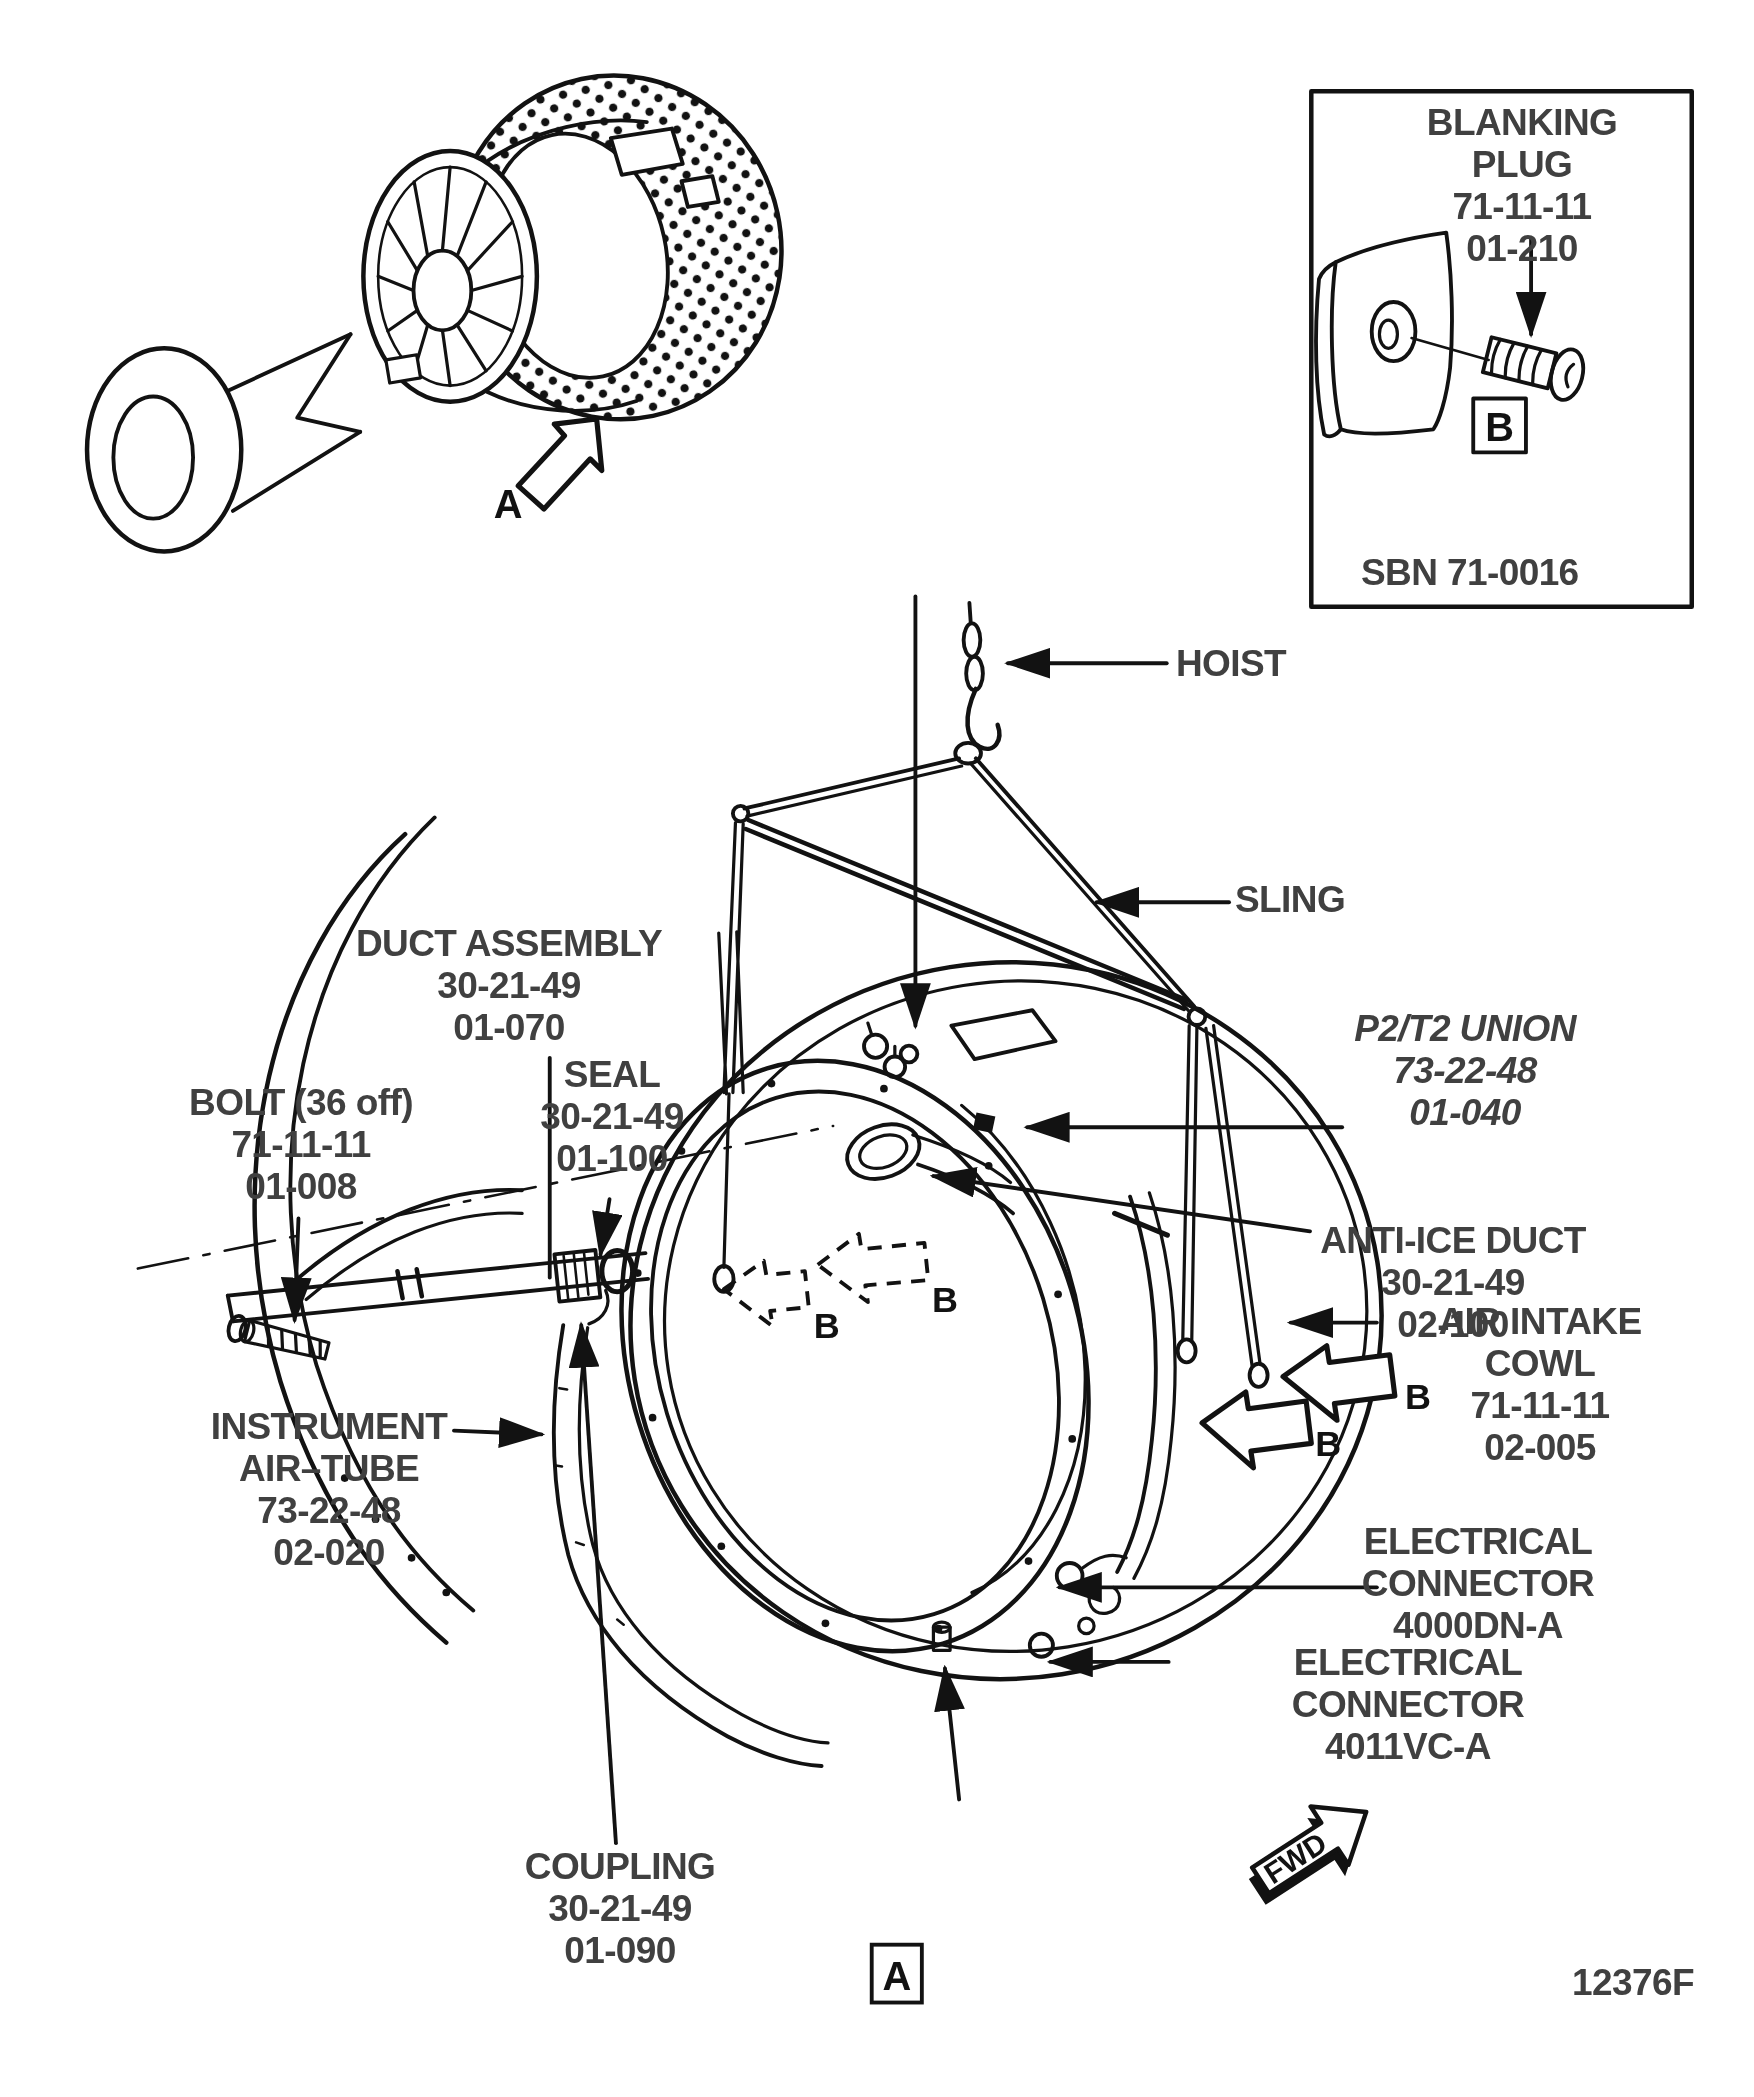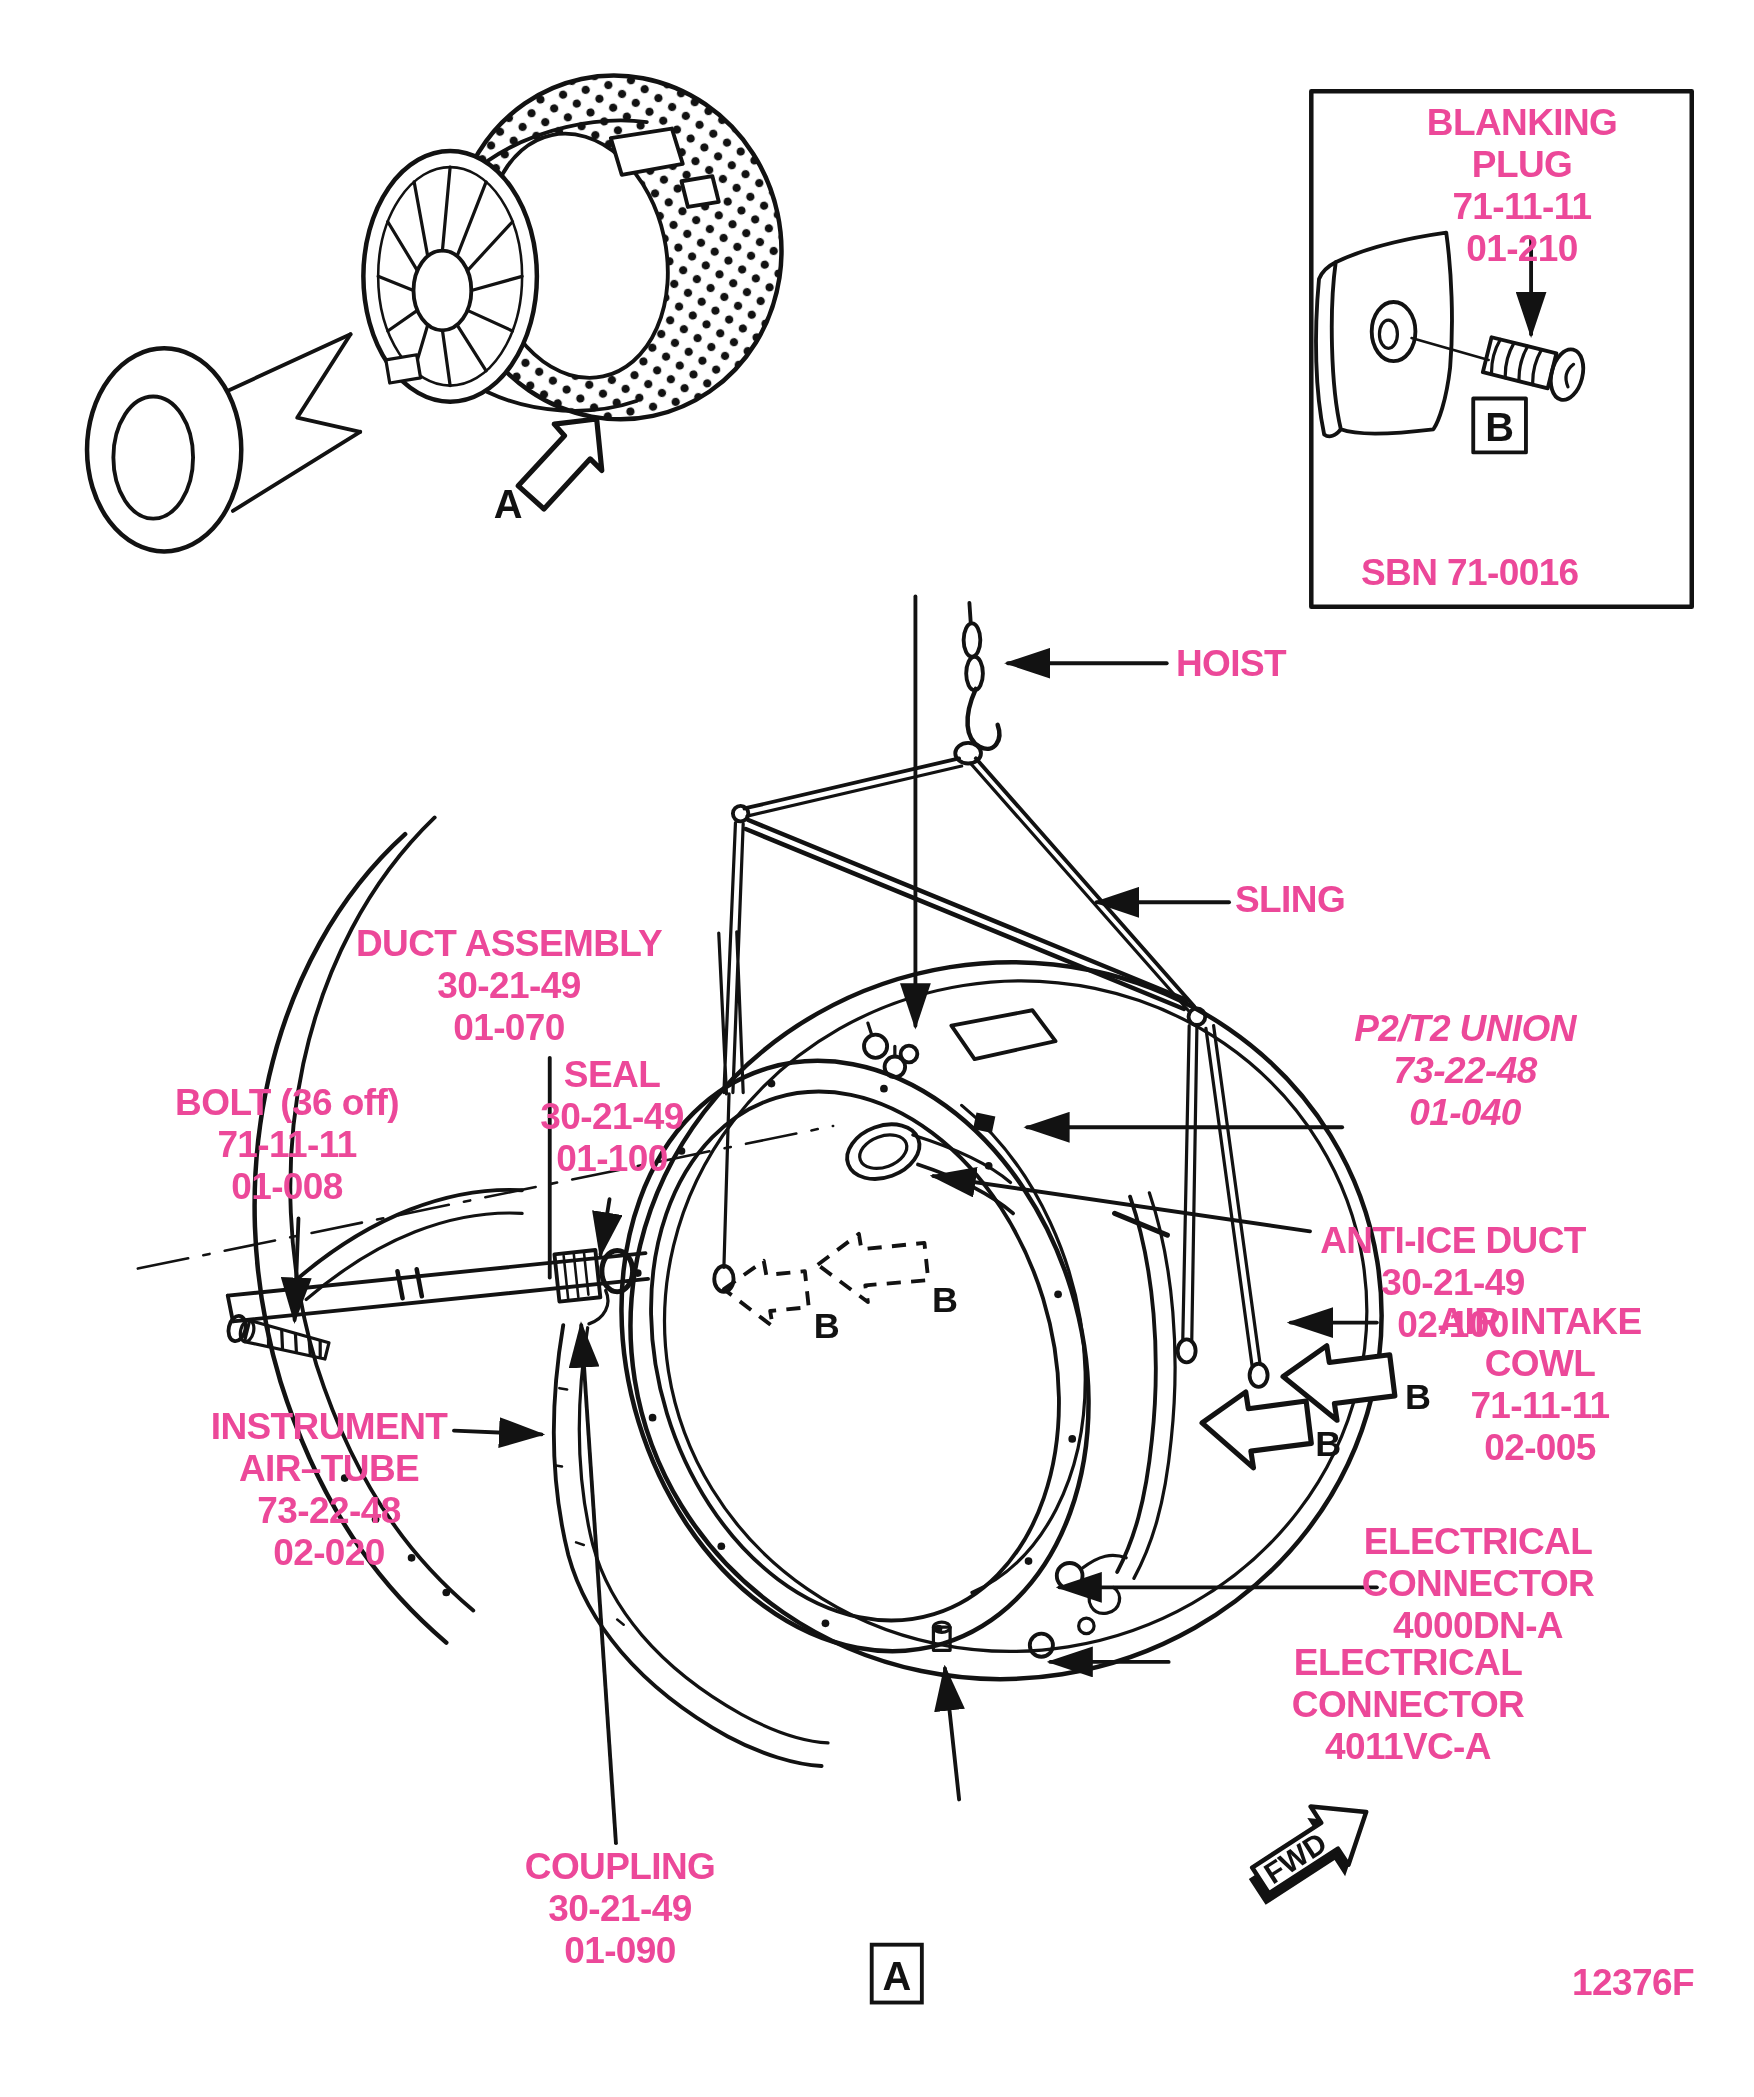--- a/index.html
+++ b/index.html
@@ -1,19 +1,19 @@
 <!DOCTYPE html>
 <html style="font-size:10.3px"><head>
 <meta charset="utf-8">
 <style>
   html,body{margin:0;padding:0;background:#ffffff;}
   .page{position:relative;width:1755px;height:2097px;background:#fff;overflow:hidden;
         font-family:"Liberation Sans",sans-serif;}
   svg{position:absolute;left:0;top:0;}
-  .lbl{position:absolute;font:700 37px/42px "Liberation Sans",sans-serif;color:#ec4899;
+  .lbl{position:absolute;font:700 37px/42px "Liberation Sans",sans-serif;color:#404040;
        white-space:pre-line;letter-spacing:-0.6px;}
   .c{transform:translateX(-50%);text-align:center;}
   .svgtxt{font:700 62px "Liberation Sans",sans-serif;fill:#121212;}
   .svgtxt.small{font-size:56px;}
   .fwdtxt{font:700 46px "Liberation Sans",sans-serif;fill:#121212;}
 </style>
 </head>
 <body>
 
 <div class="page">
@@ -227,21 +227,21 @@
 </svg>
 
   <div class="lbl" style="left:1176px;top:643px;">HOIST</div>
   <div class="lbl" style="left:1235px;top:879px;">SLING</div>
   <div class="lbl c" style="left:509px;top:923px;">DUCT ASSEMBLY
 30-21-49
 01-070</div>
   <div class="lbl c" style="left:612px;top:1054px;">SEAL
 30-21-49
 01-100</div>
-  <div class="lbl c" style="left:287px;top:1082px;">BOLT (36 off)
+  <div class="lbl c" style="left:301px;top:1082px;">BOLT (36 off)
 71-11-11
 01-008</div>
   <div class="lbl c" style="left:1465px;top:1008px;font-style:italic;">P2/T2 UNION
 73-22-48
 01-040</div>
   <div class="lbl c" style="left:1453px;top:1220px;">ANTI-ICE DUCT
 30-21-49
 02-100</div>
   <div class="lbl c" style="left:1540px;top:1301px;">AIR INTAKE COWL
 71-11-11

